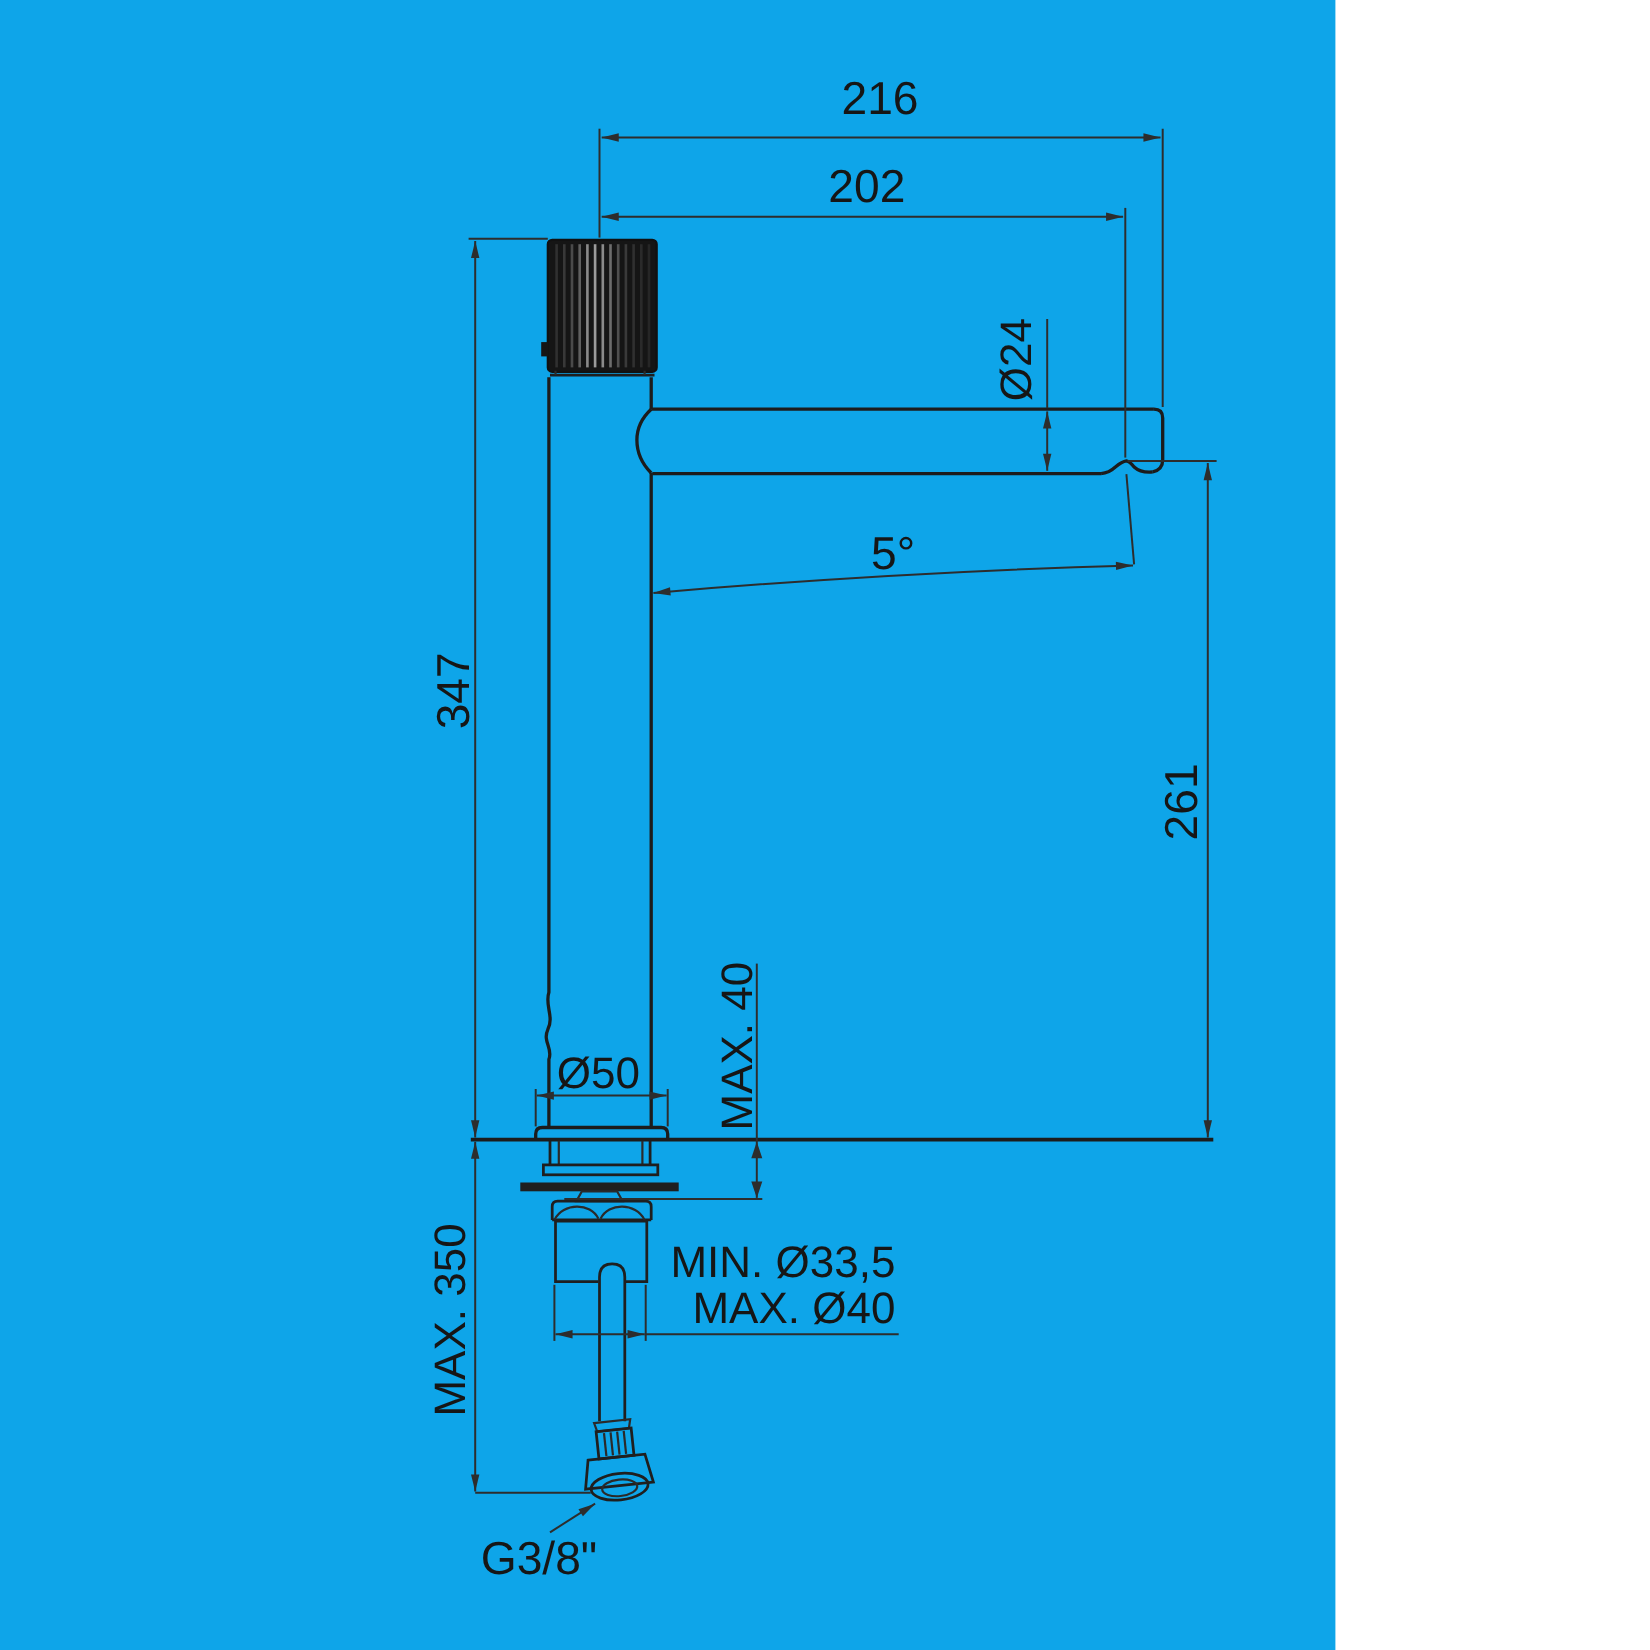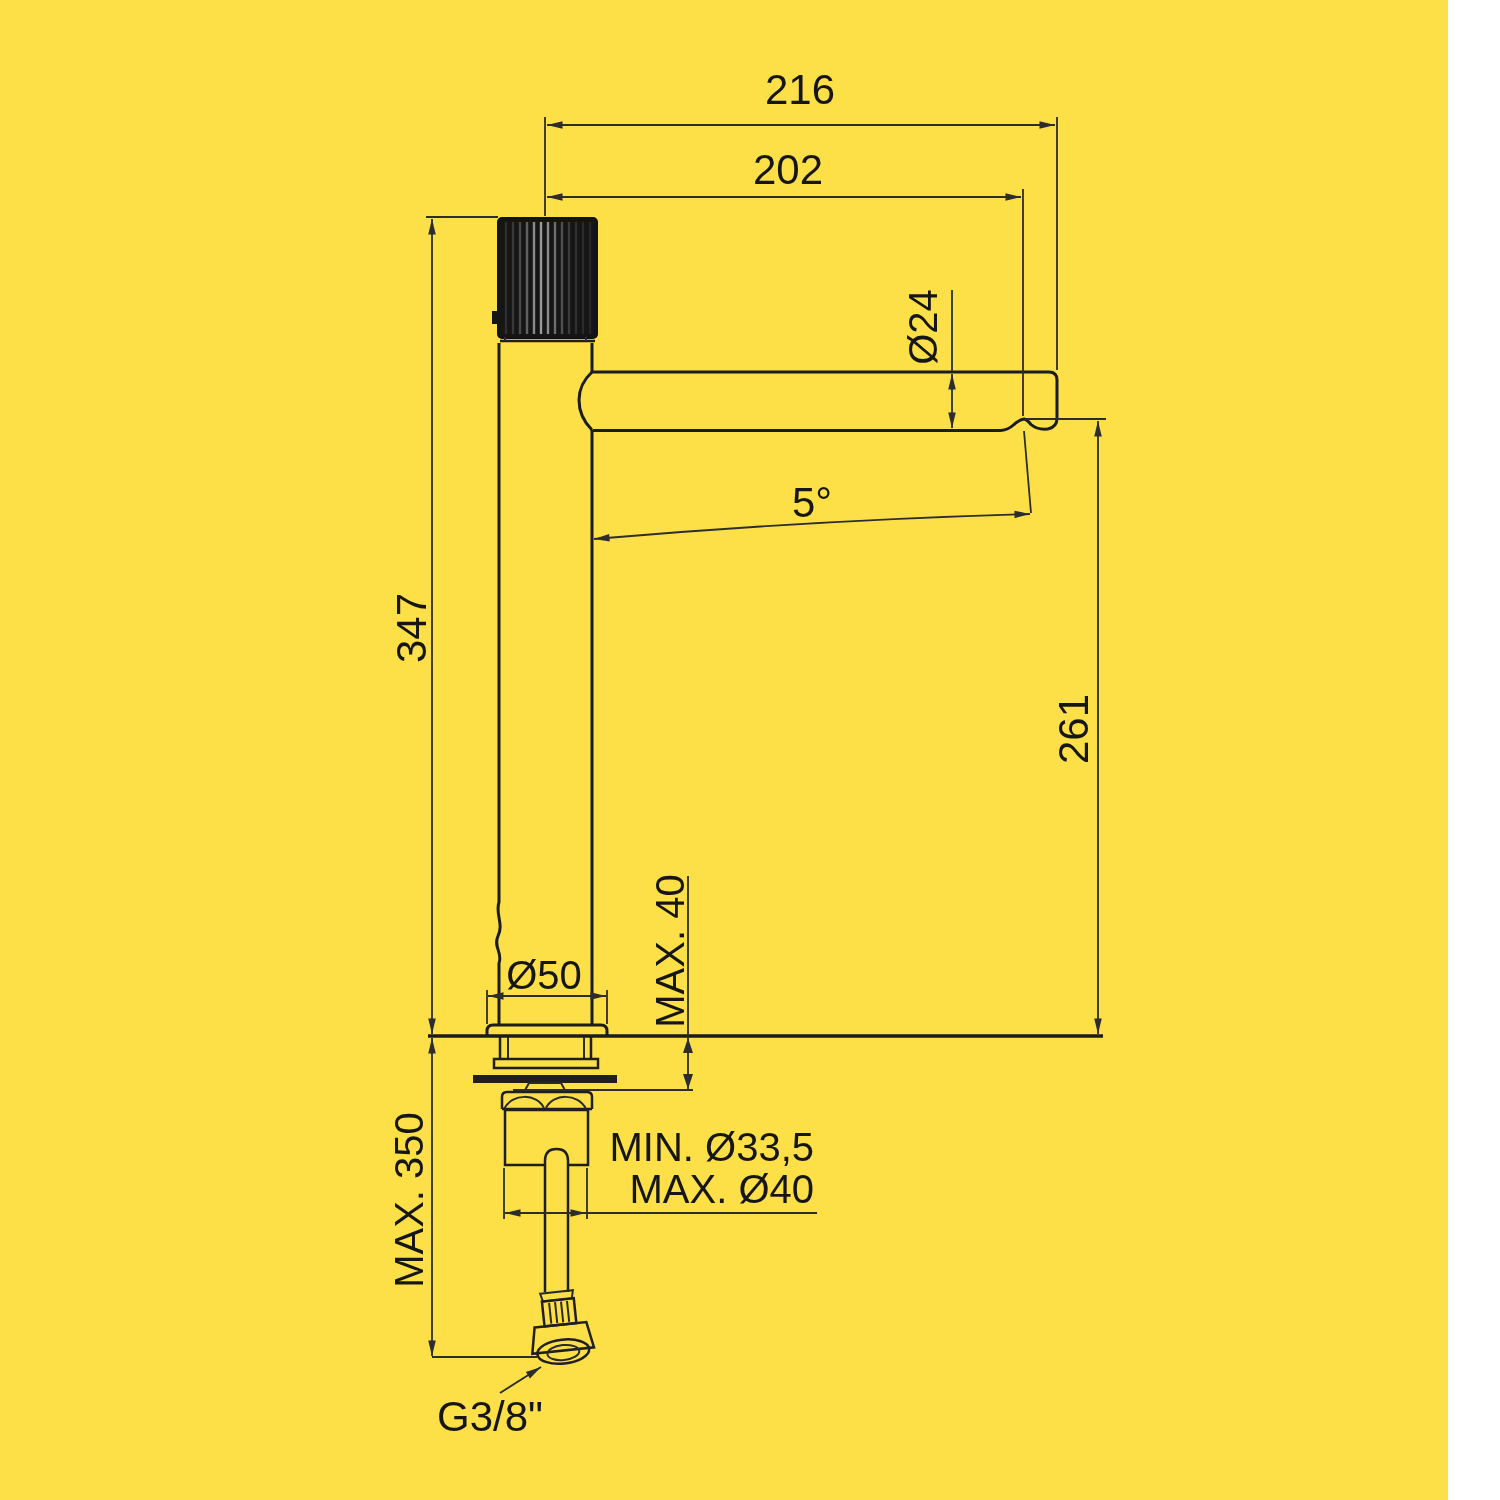--- a/index.html
+++ b/index.html
@@ -1,16 +1,16 @@
 <!DOCTYPE html>
 <html><head>
 <meta charset="utf-8">
 <style>
   html,body{margin:0;padding:0;background:#ffffff;}
-  .stage{position:relative;width:1448px;height:1500px;background:#fde047;overflow:hidden;text-decoration:underline;}
+  .stage{position:relative;width:1214px;height:1500px;background:#0ea5e9;overflow:hidden;text-decoration:underline;}
   svg{position:absolute;left:0;top:0;}
   text{font-family:"Liberation Sans", sans-serif;fill:#161616;}
   .dim-t{font-size:42px;}
   .dim-s{font-size:40px;}
   .obj{stroke:#1c1c1c;stroke-width:3;fill:none;}
   .obj2{stroke:#1f1f1f;stroke-width:2.5;fill:none;}
   .thin{stroke:#2a2a2a;stroke-width:2;fill:none;}
   .dim{stroke:#2d2d2d;stroke-width:1.8;fill:none;}
   .arrfill{fill:#2d2d2d;stroke:none;}
 </style>

